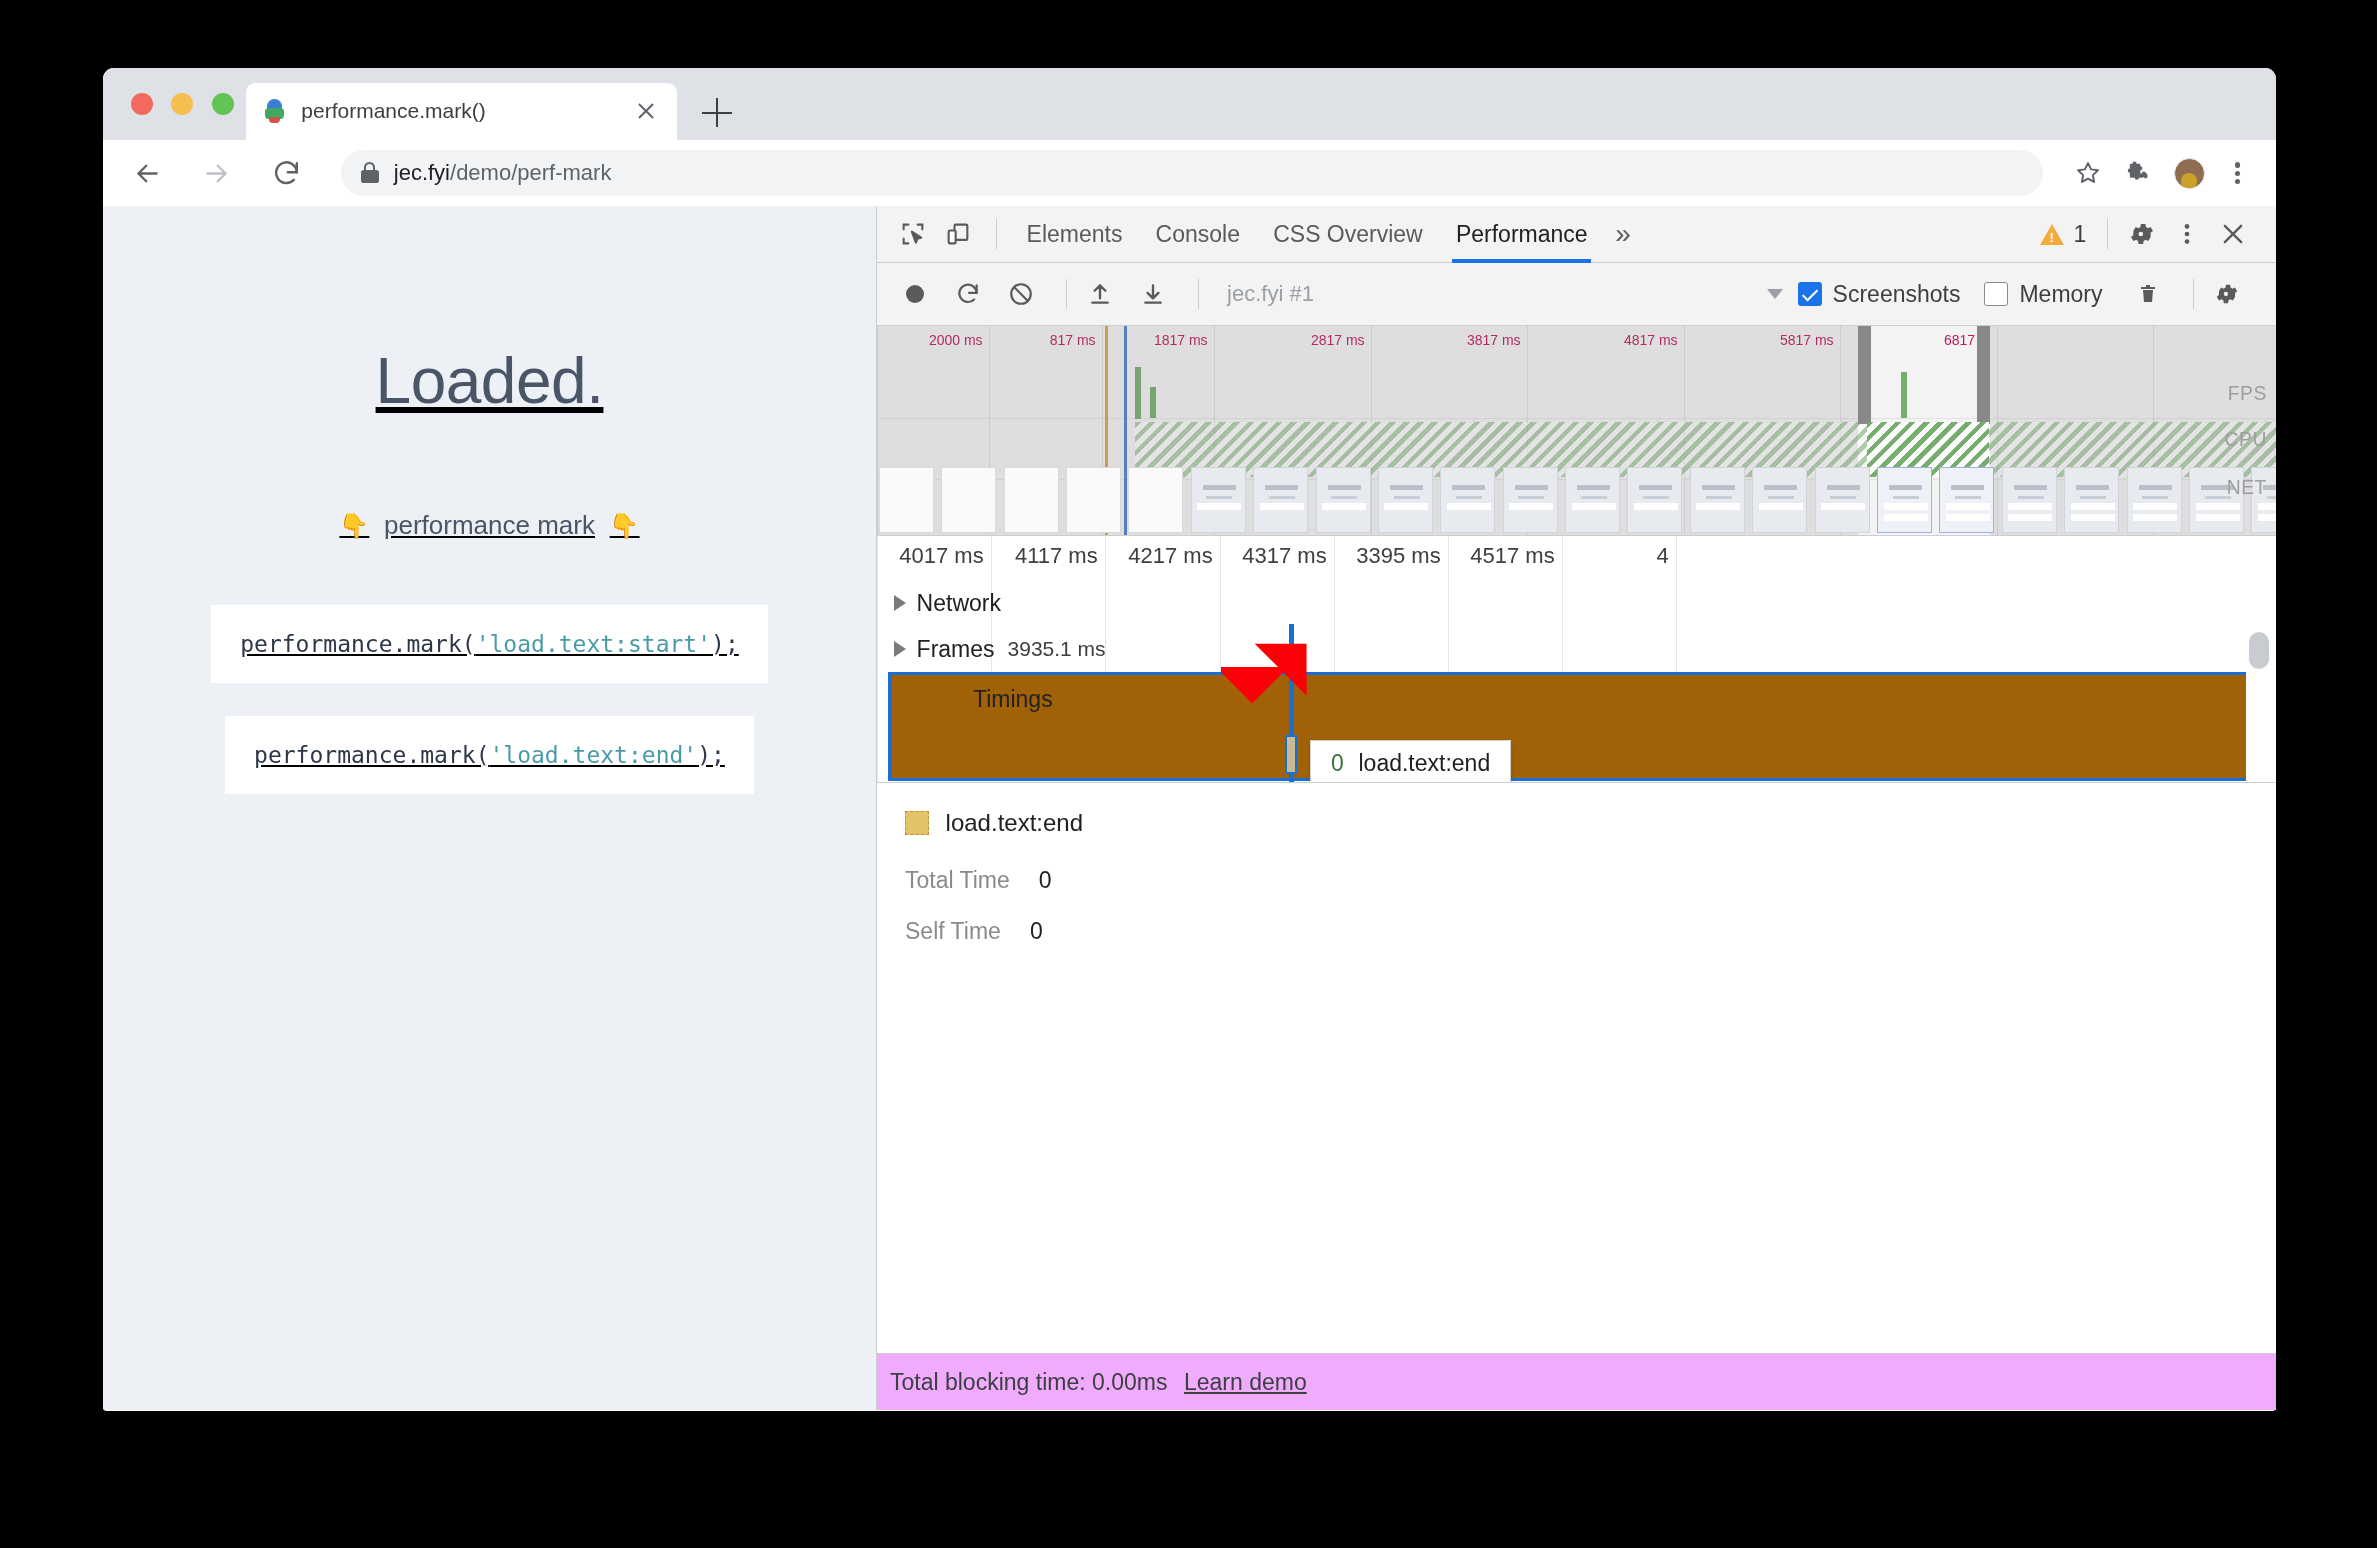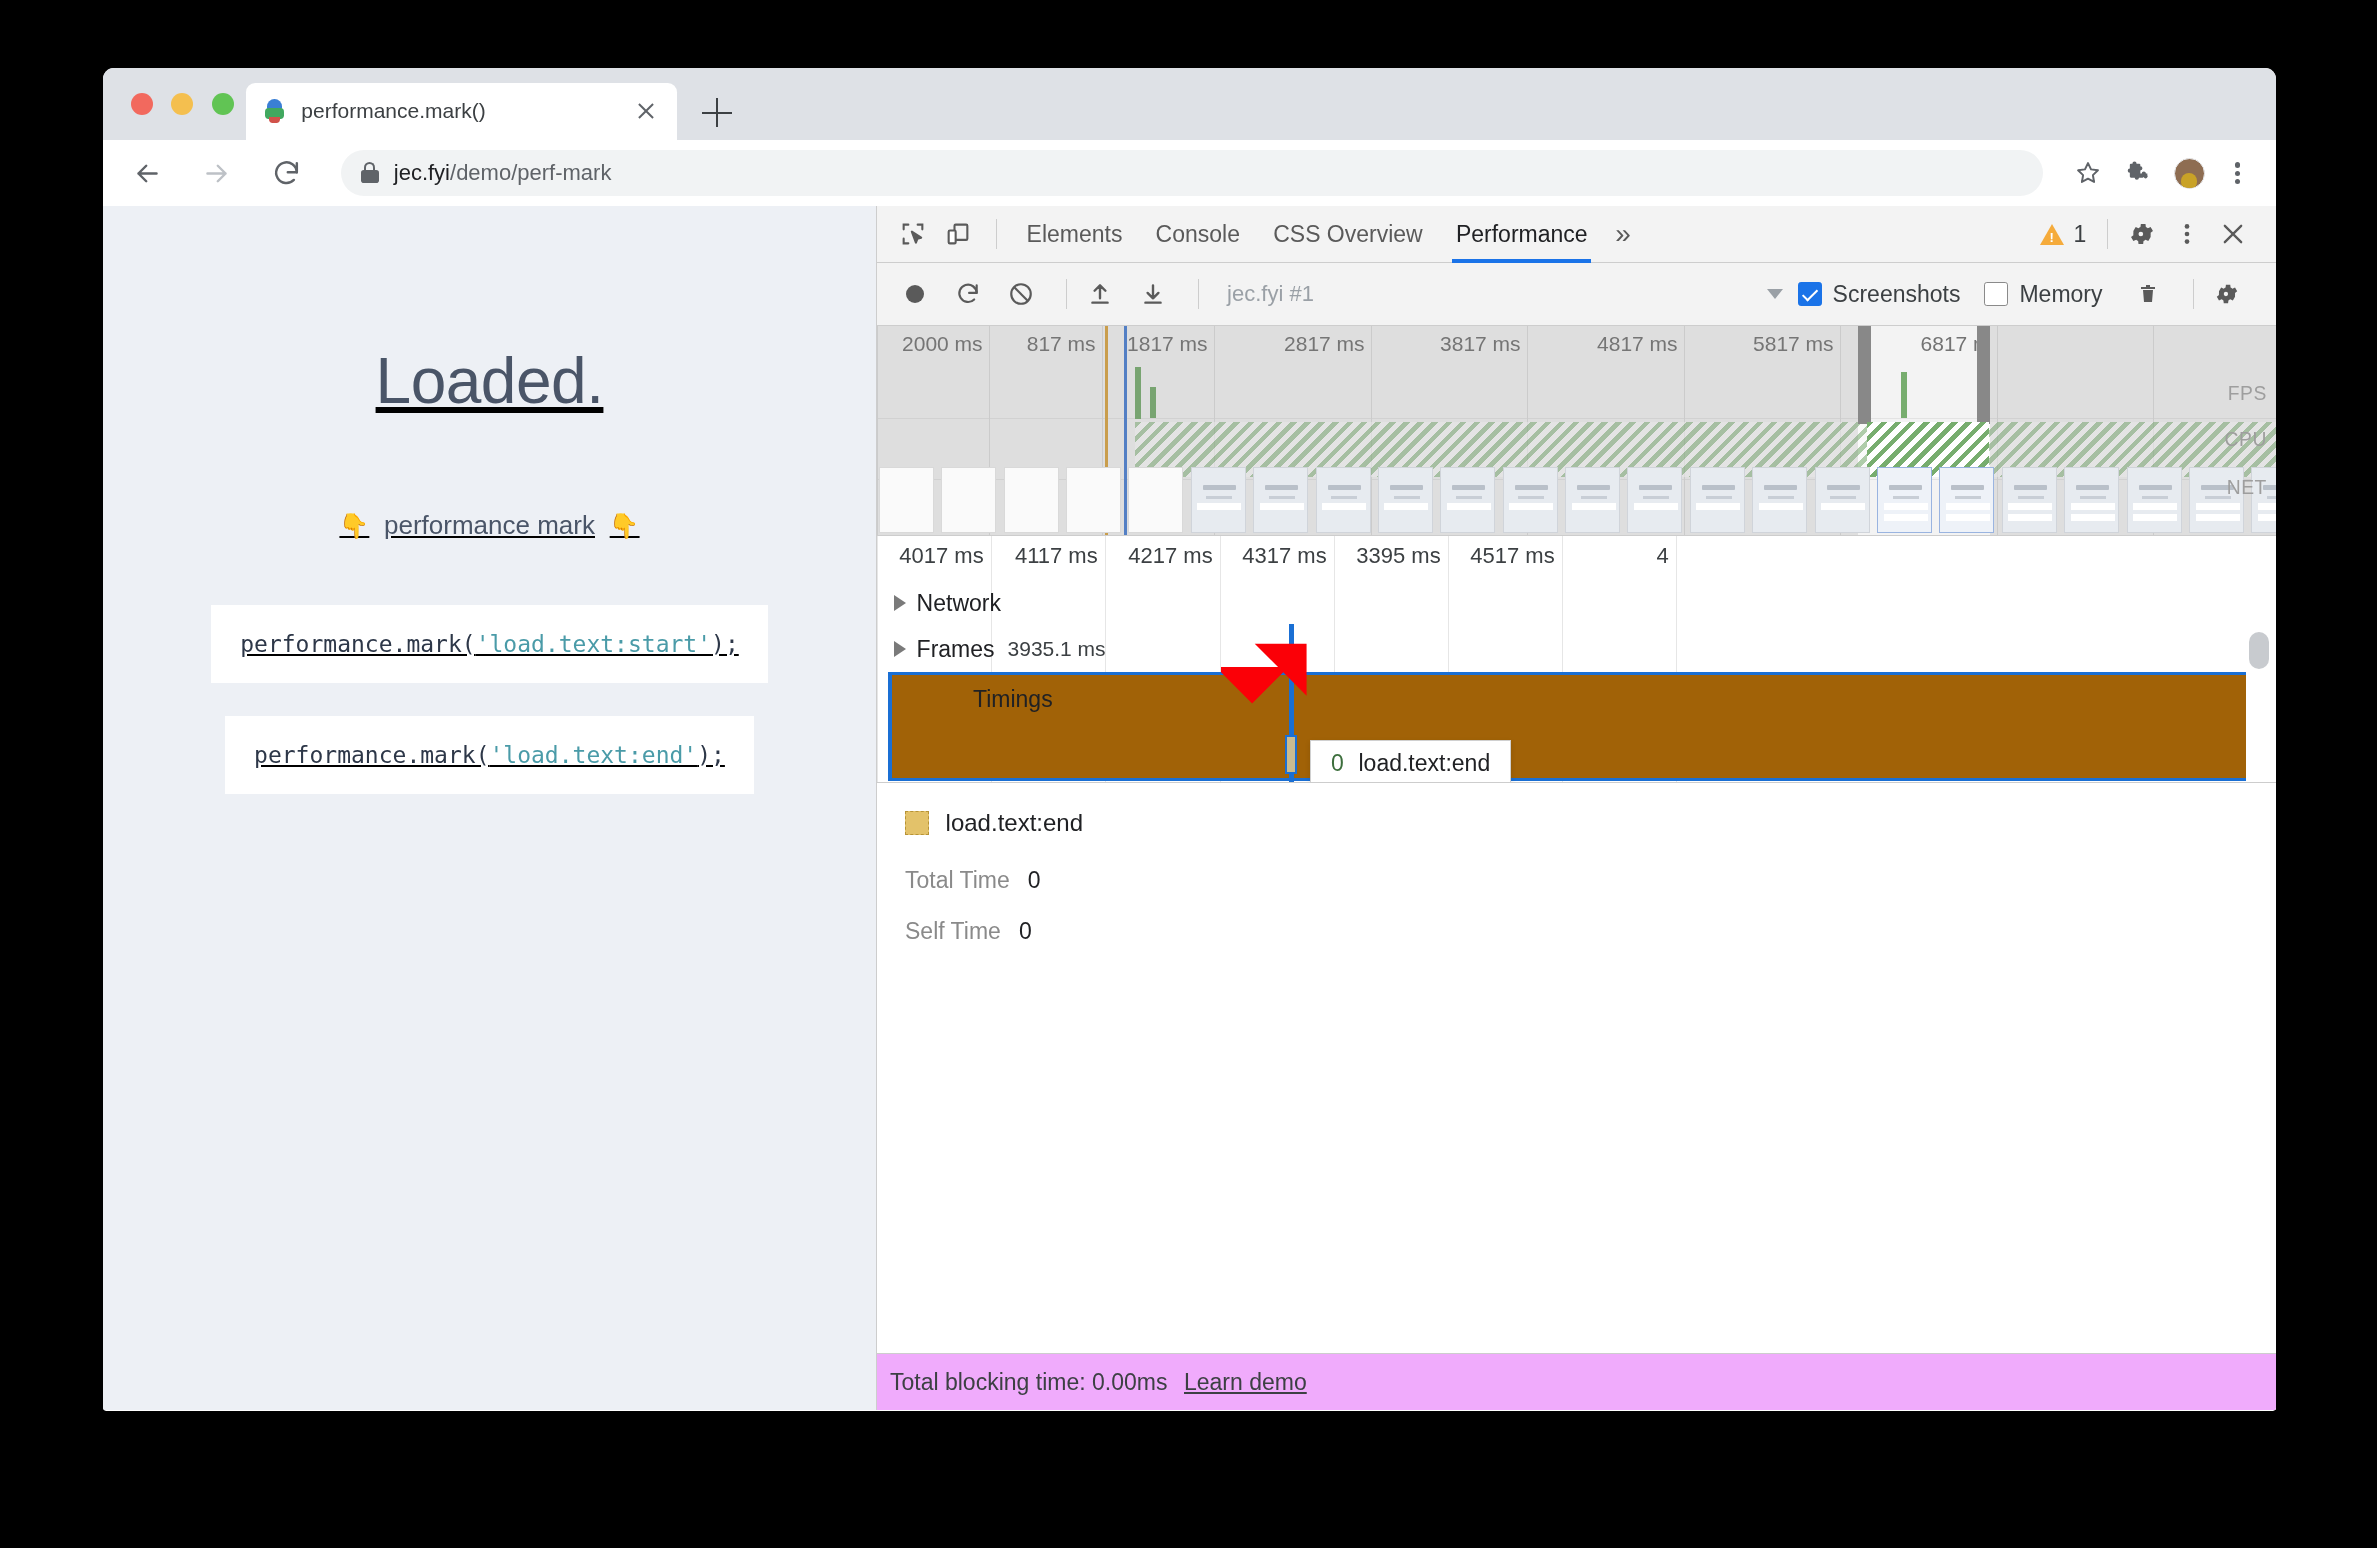--- a/index.html
+++ b/index.html
@@ -231,21 +231,21 @@
     background: #f3f3f3;
     border-bottom: 0.9px solid #cdcdcd;
     overflow: hidden;
   }
   .ov-tick {
     position:absolute; top:0; height:210px;
     border-left: 0.9px solid #dcdcdc;
   }
   .ov-tick span {
     position:absolute; right:7.4px; top:5.5px;
-    font-size: 21px; color: #737373; white-space:nowrap;
+    font-size: 14px; color: #be185d; white-space:nowrap;
   }
   .ov-lane-label {
     position:absolute; right:9.2px;
     font-size: 19.3px; color:#9e9e9e; font-weight:500;
     letter-spacing: 0.5px;
   }
   .ov-sep { position:absolute; left:0; right:0; height:0.9px; background:#e3e3e3; }
   .cpu-band {
     position:absolute; left:258px; right:0; top:96px; height:55px;
     background: repeating-linear-gradient(135deg,#77ad6e 0 4.6px,#ffffff 4.6px 10px);
@@ -369,21 +369,21 @@
     white-space:nowrap;
   }
   .d-tab.active::after {
     content:""; position:absolute; left:11px; right:11px; bottom:0;
     height:3.7px; background:#1a73e8;
   }
   .summary-body { padding: 26px 28px; flex:1; }
   .sum-title { display:flex; align-items:center; gap:16.6px; margin-bottom: 29.5px;}
   .swatch { width:24px;height:24px;background:#e3c26a;border:0.9px dashed #b79336;}
   .sum-name { font-size:24px; color:#202124;}
-  .sum-row { display:flex; gap:18px; margin-bottom: 24px; align-items:baseline;}
+  .sum-row { display:flex; gap:29px; margin-bottom: 24px; align-items:baseline;}
   .sum-k { font-size:23px; color:#8a8a8a; }
   .sum-v { font-size:23px; color:#202124; }
 
   .statusbar {
     height: 57px; flex:0 0 57px;
     border-top:0.9px solid #cdcdcd;
     background:#f0abfc;
     display:flex; align-items:center; gap: 16.6px;
     padding-left: 13px;
   }

